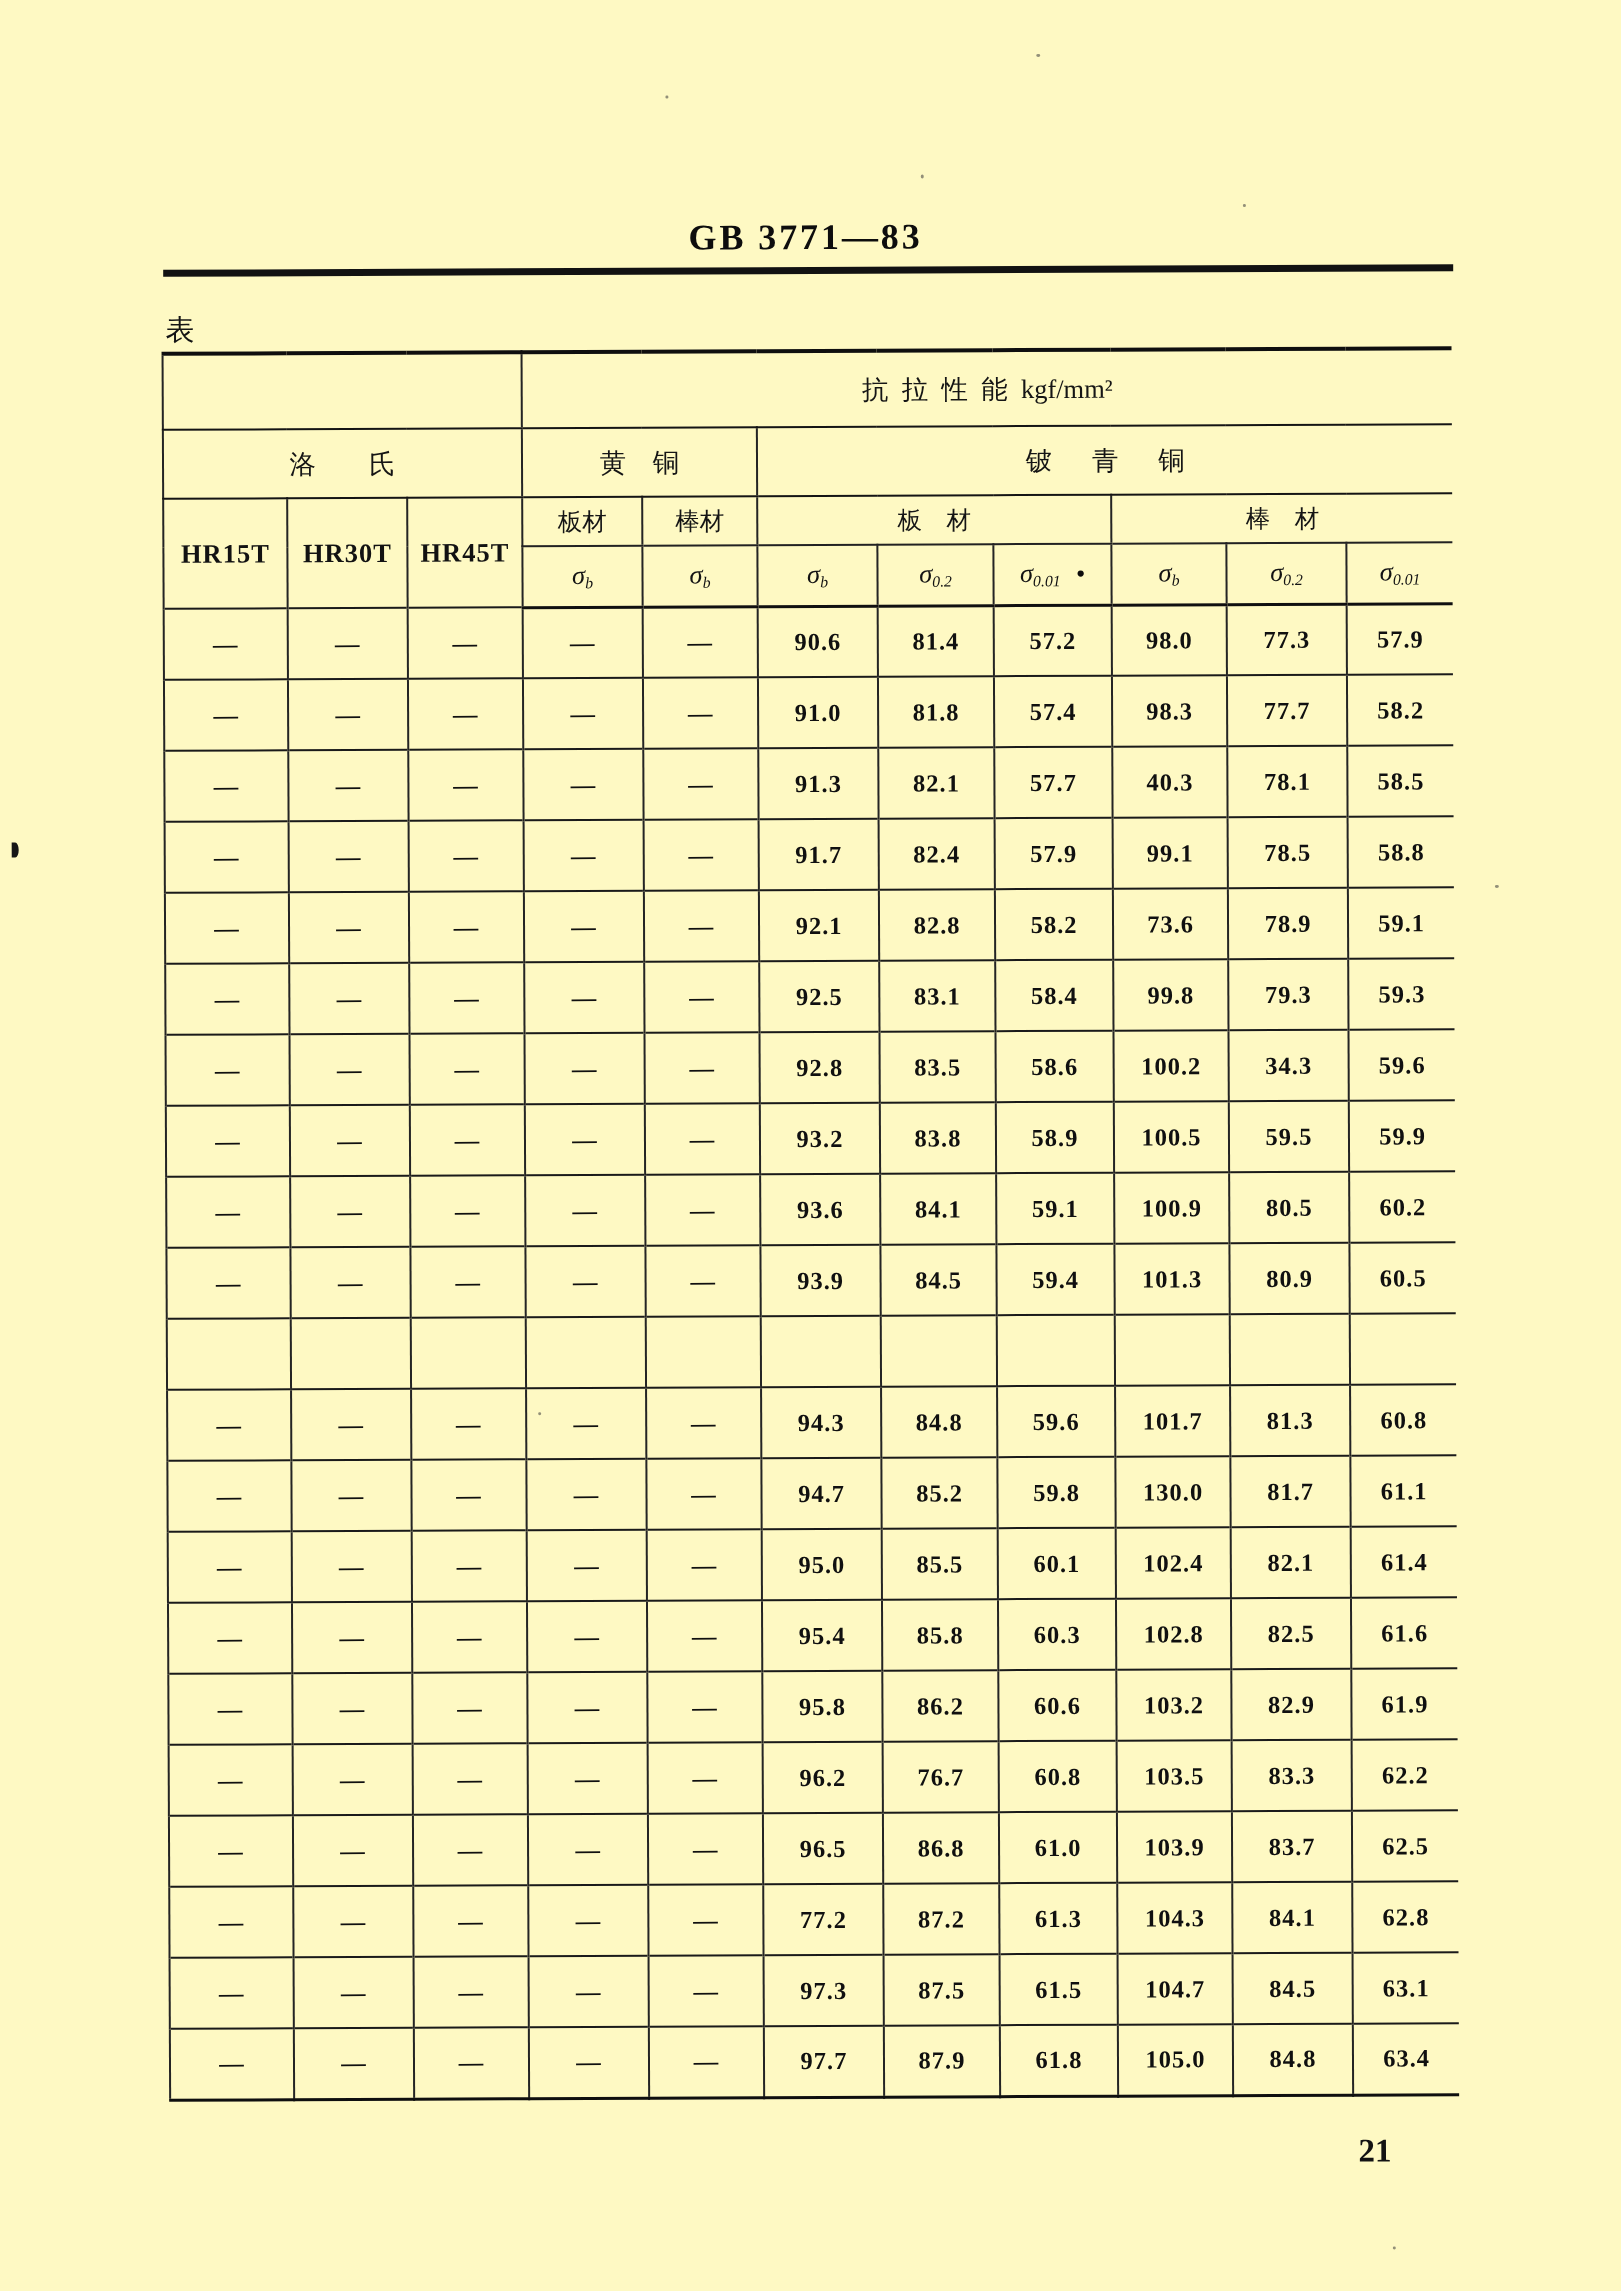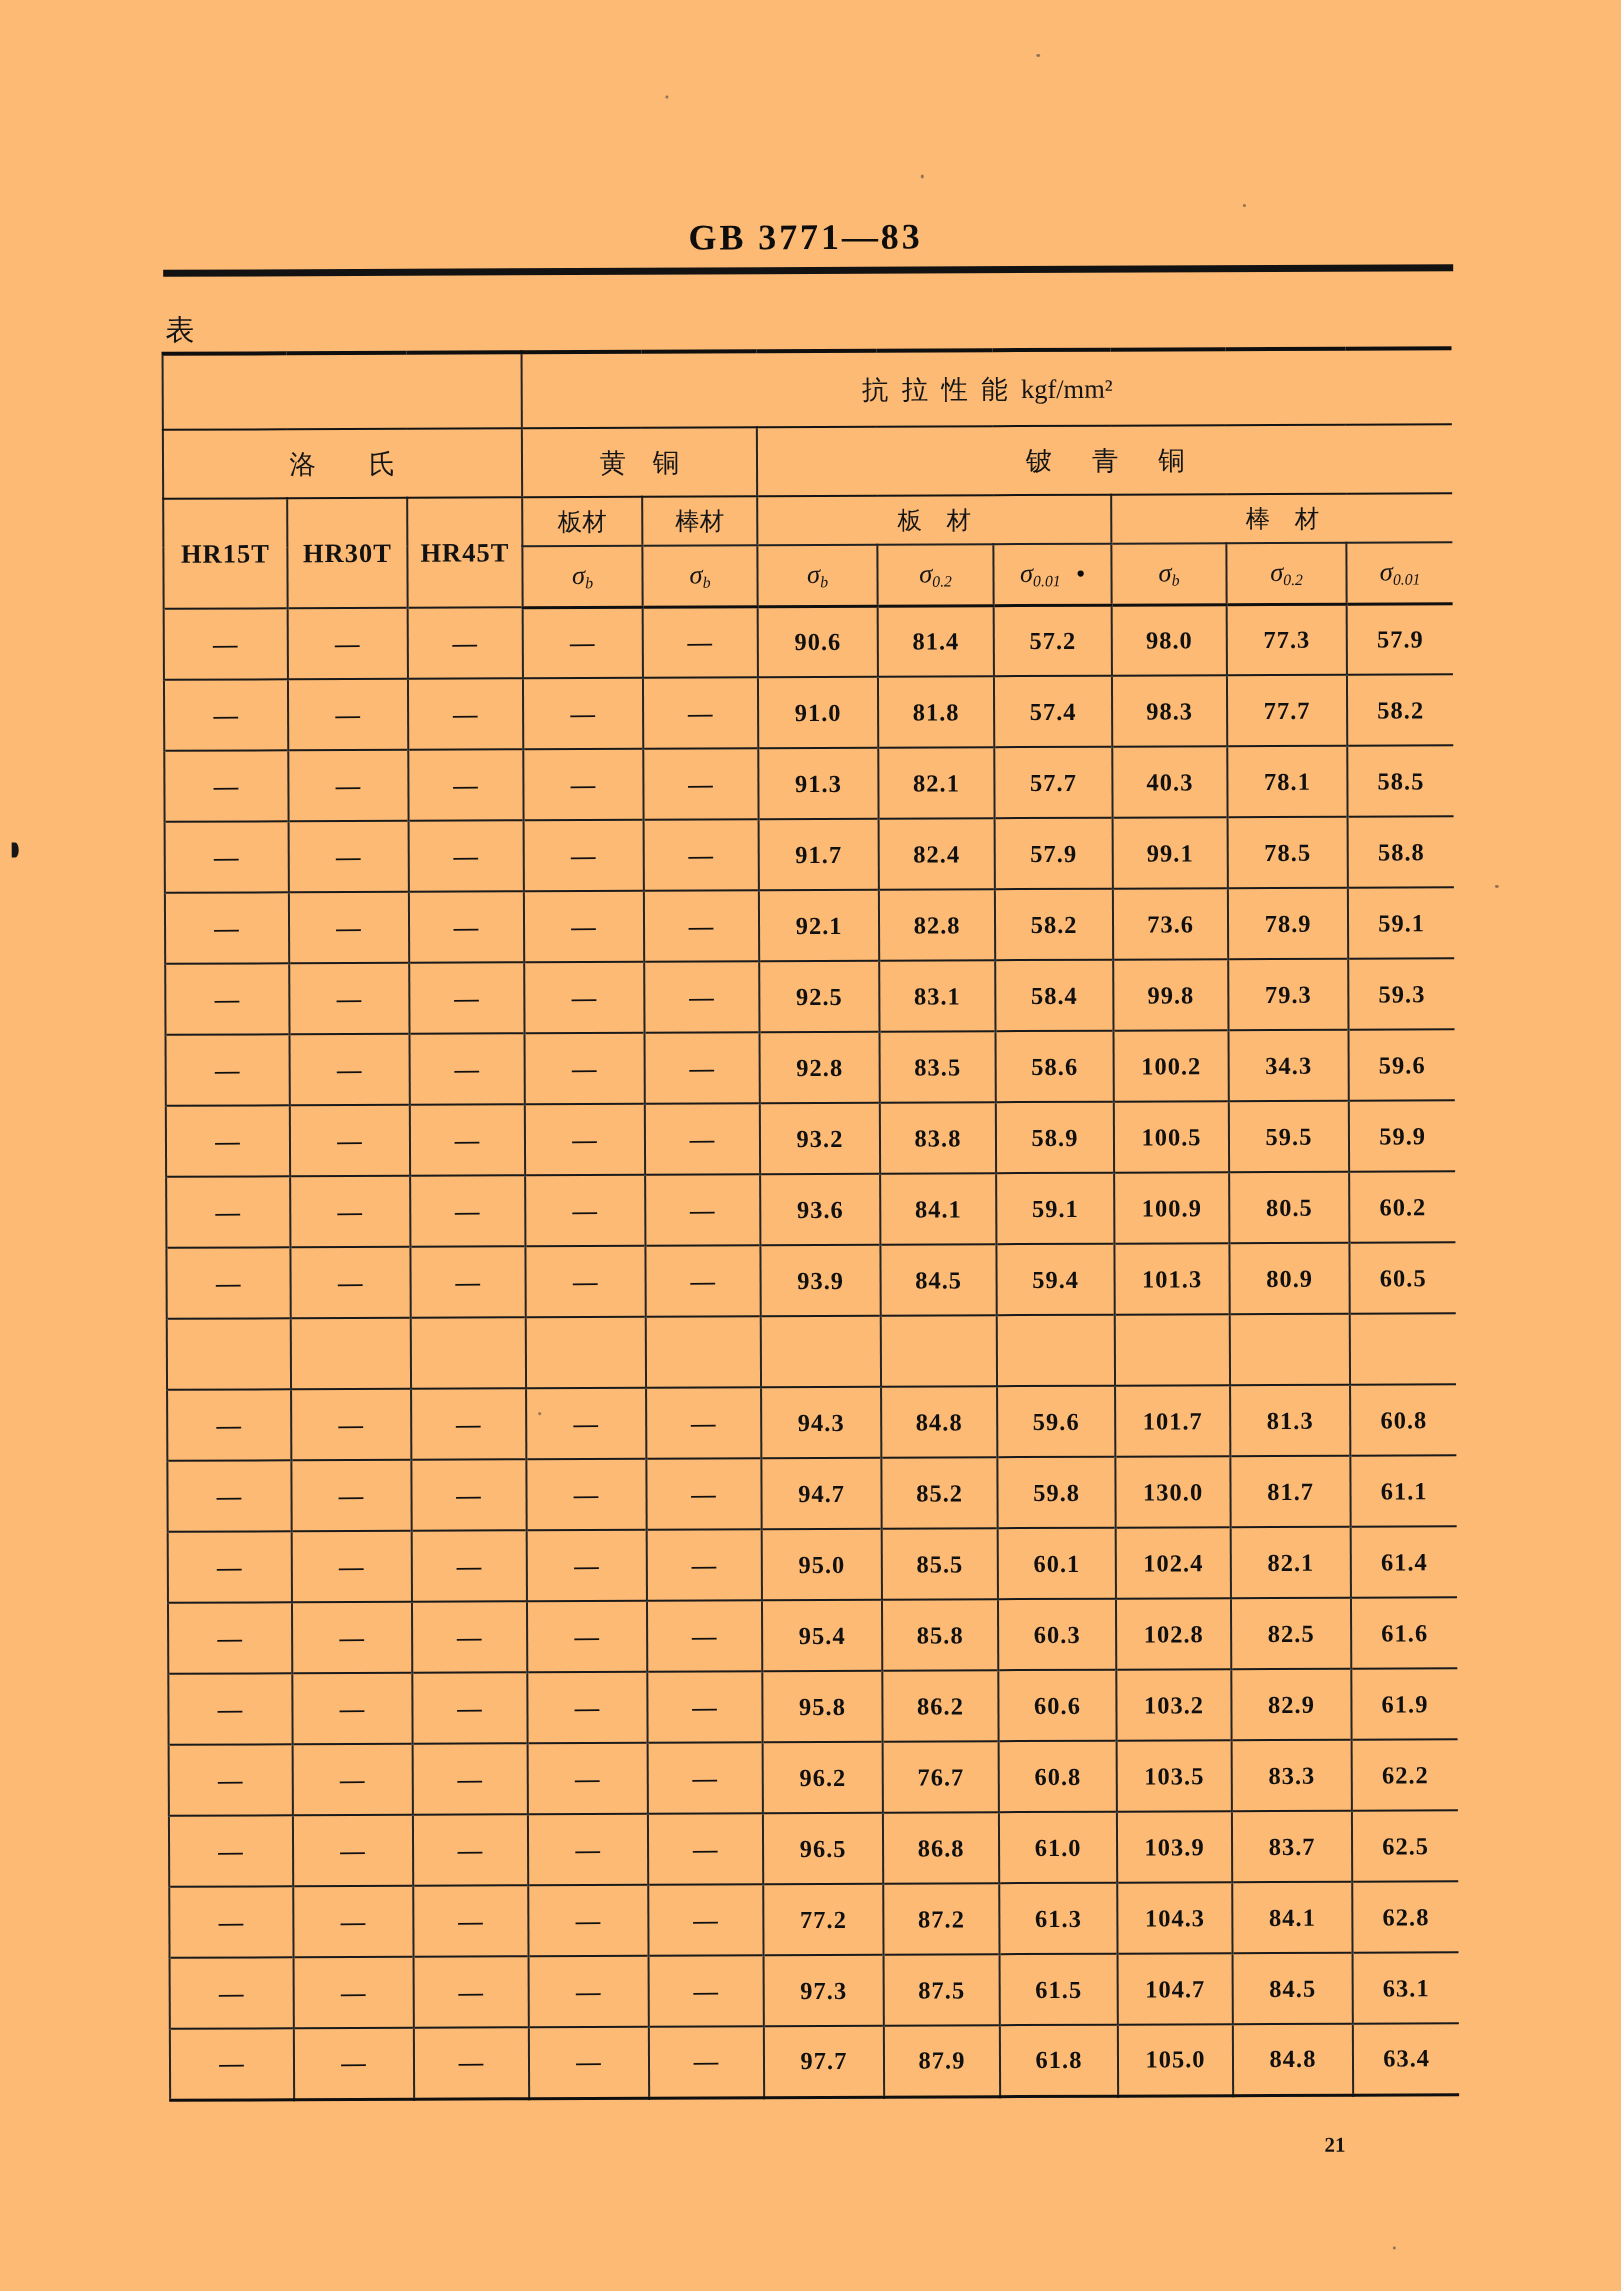--- a/index.html
+++ b/index.html
@@ -1,21 +1,21 @@
 <!DOCTYPE html>
 <html><head>
 <meta charset="utf-8">
 <style>
   html, body { margin: 0; padding: 0; background: #e8e8e6; }
   .page {
     position: relative;
     width: 1621px;
     height: 2292px;
     margin: 0 auto;
-    background: #fdba74;
+    background: #fef9c3;
     overflow: hidden;
     font-family: "Liberation Serif", "DejaVu Serif", serif;
     color: #111;
   }
   .sheet {
     position: absolute;
     inset: 0;
     transform: rotate(-0.25deg);
     transform-origin: 50% 50%;
   }
@@ -91,23 +91,23 @@
   tbody tr { height: 71px; }
   tbody td {
     border-top: 2.9px solid #1a1a1a;
     font-weight: bold;
     font-size: 24.5px;
     letter-spacing: 1px;
     color: #101010;
   }
   .page-number {
     position: absolute;
-    left: 1320px;
+    left: 1354px;
     top: 2135px;
-    font-size: 21px;
+    font-size: 33px;
     font-weight: bold;
     color: #131313;
   }
   
   .artifact { position: absolute; background: #161616; border-radius: 50% 50% 50% 0; }
   .mark-left { left: 12.7px; top: 839px; width: 6.9px; height: 14.7px; border-radius: 0 60% 60% 0; }
   .speck { position: absolute; background: #3a3a3a; border-radius: 50%; opacity: .55; }
 </style>
 </head>
 <body>

